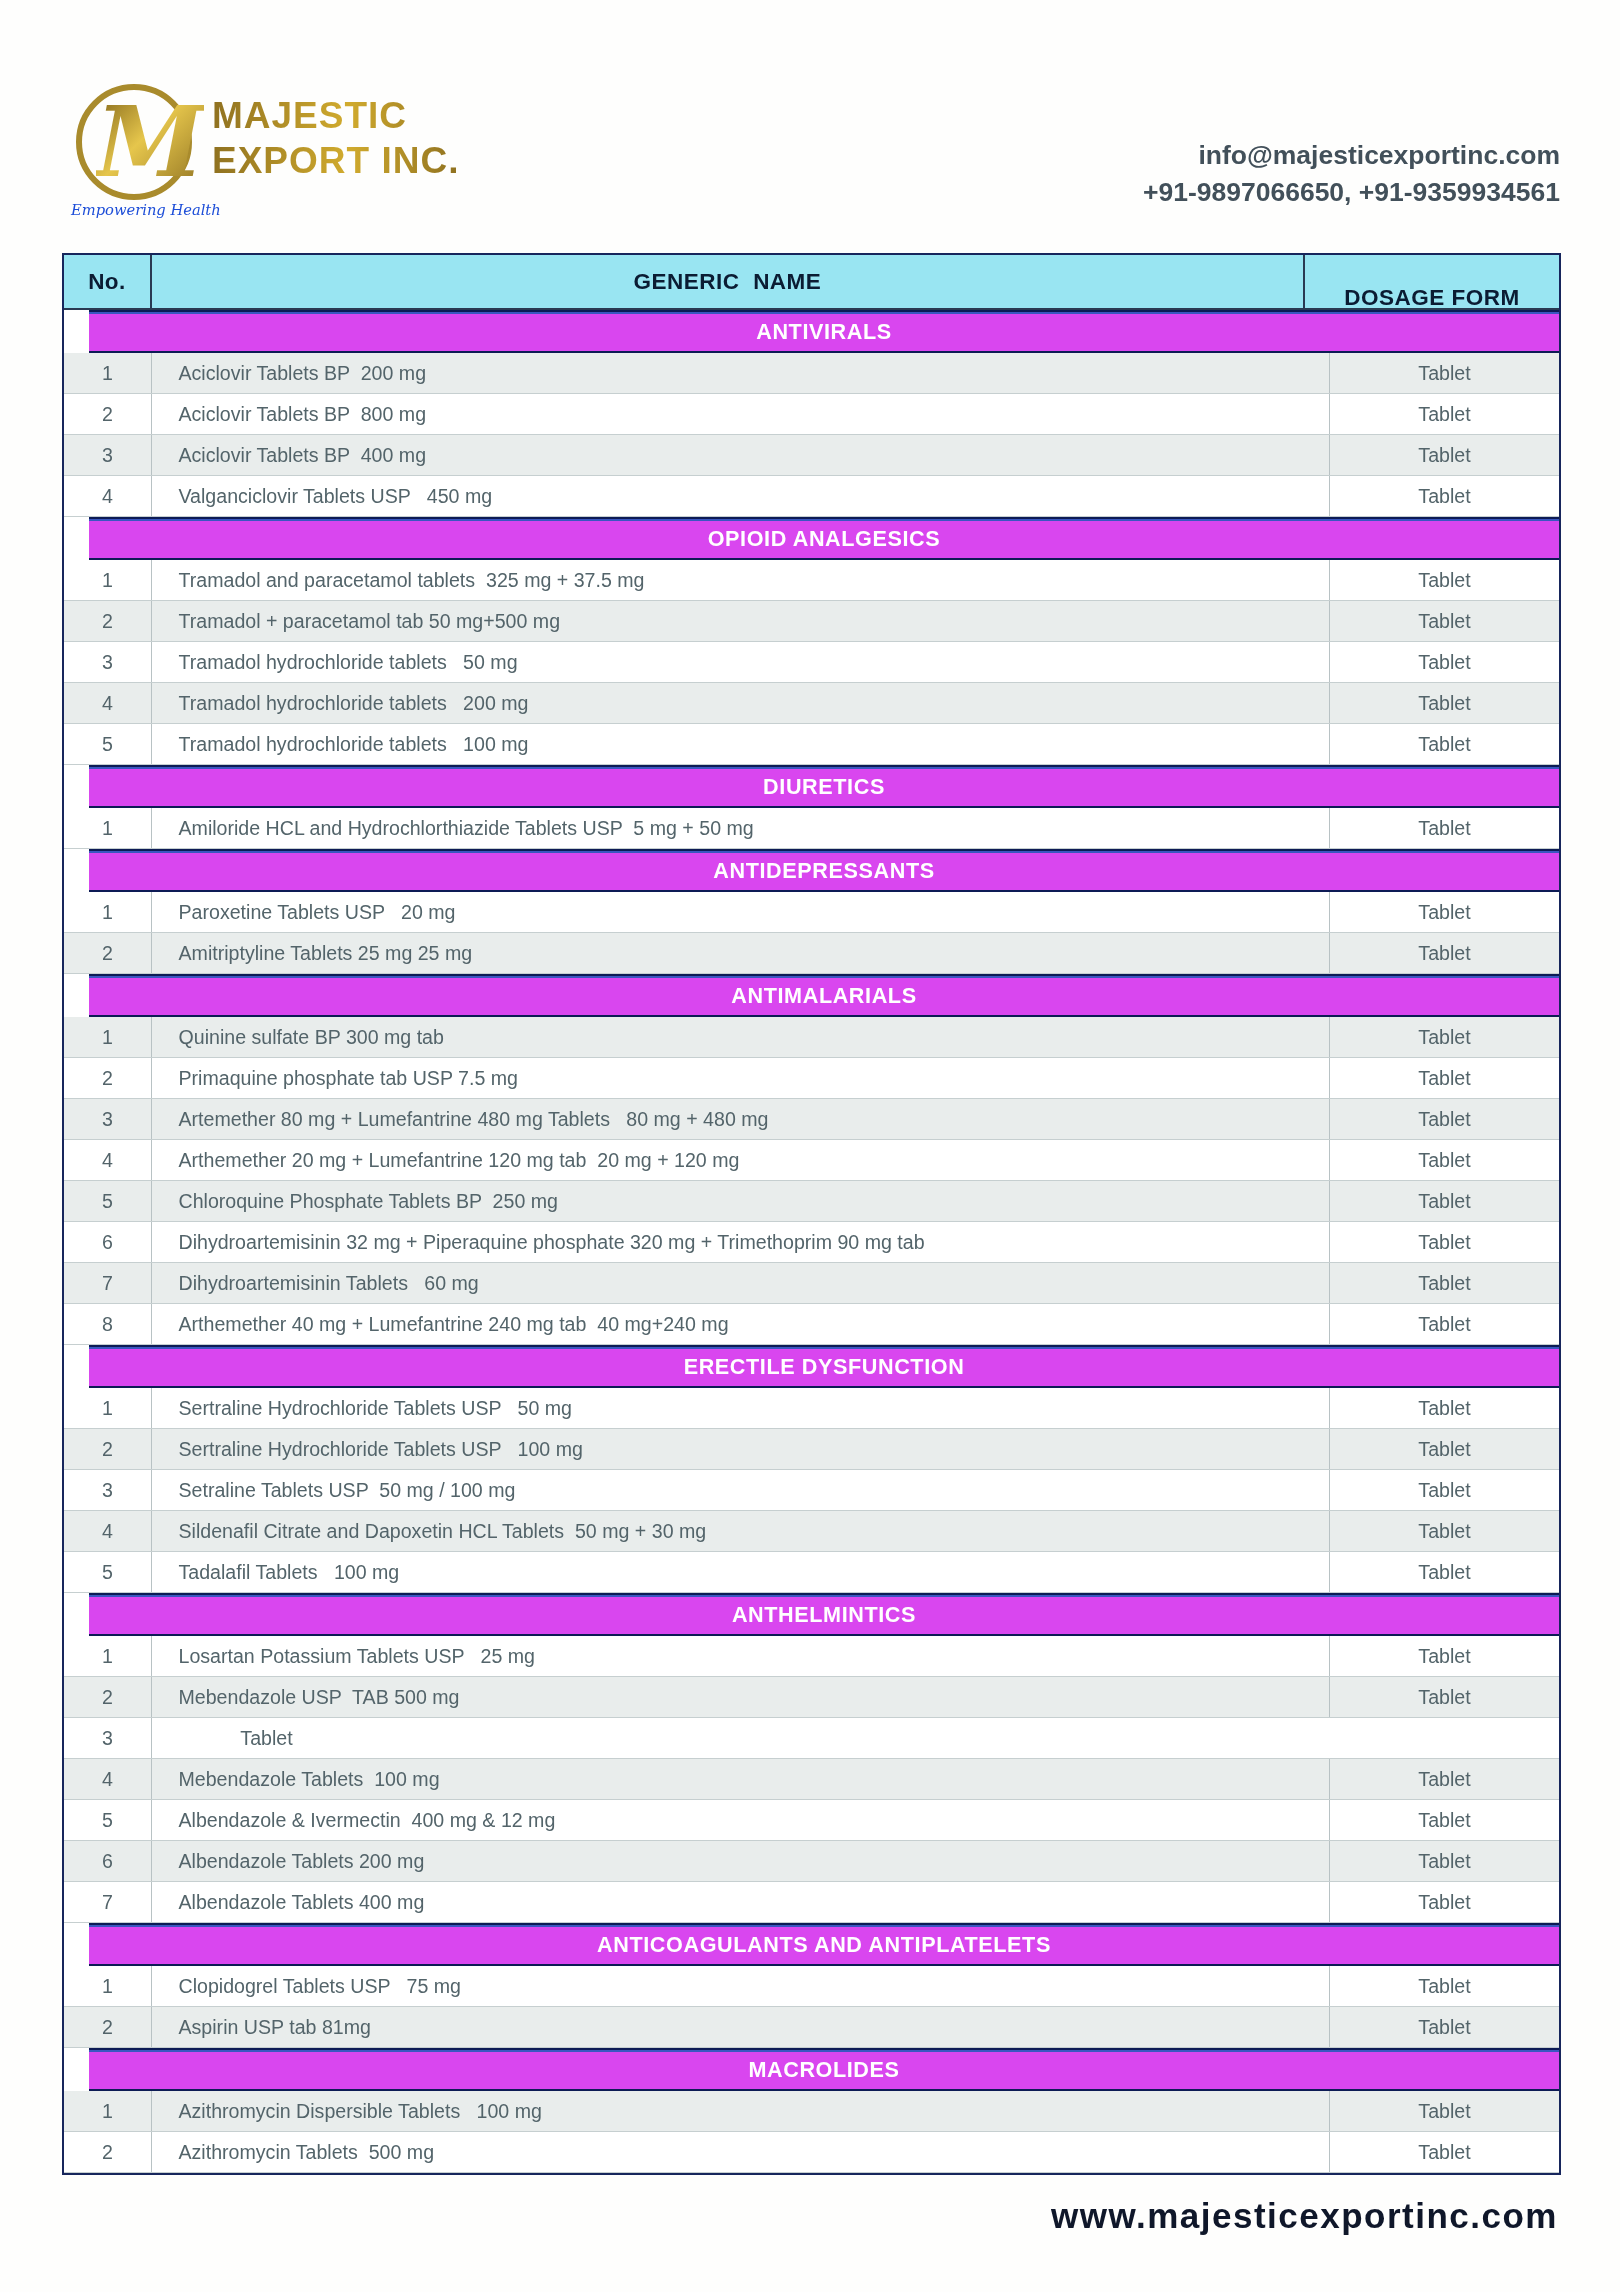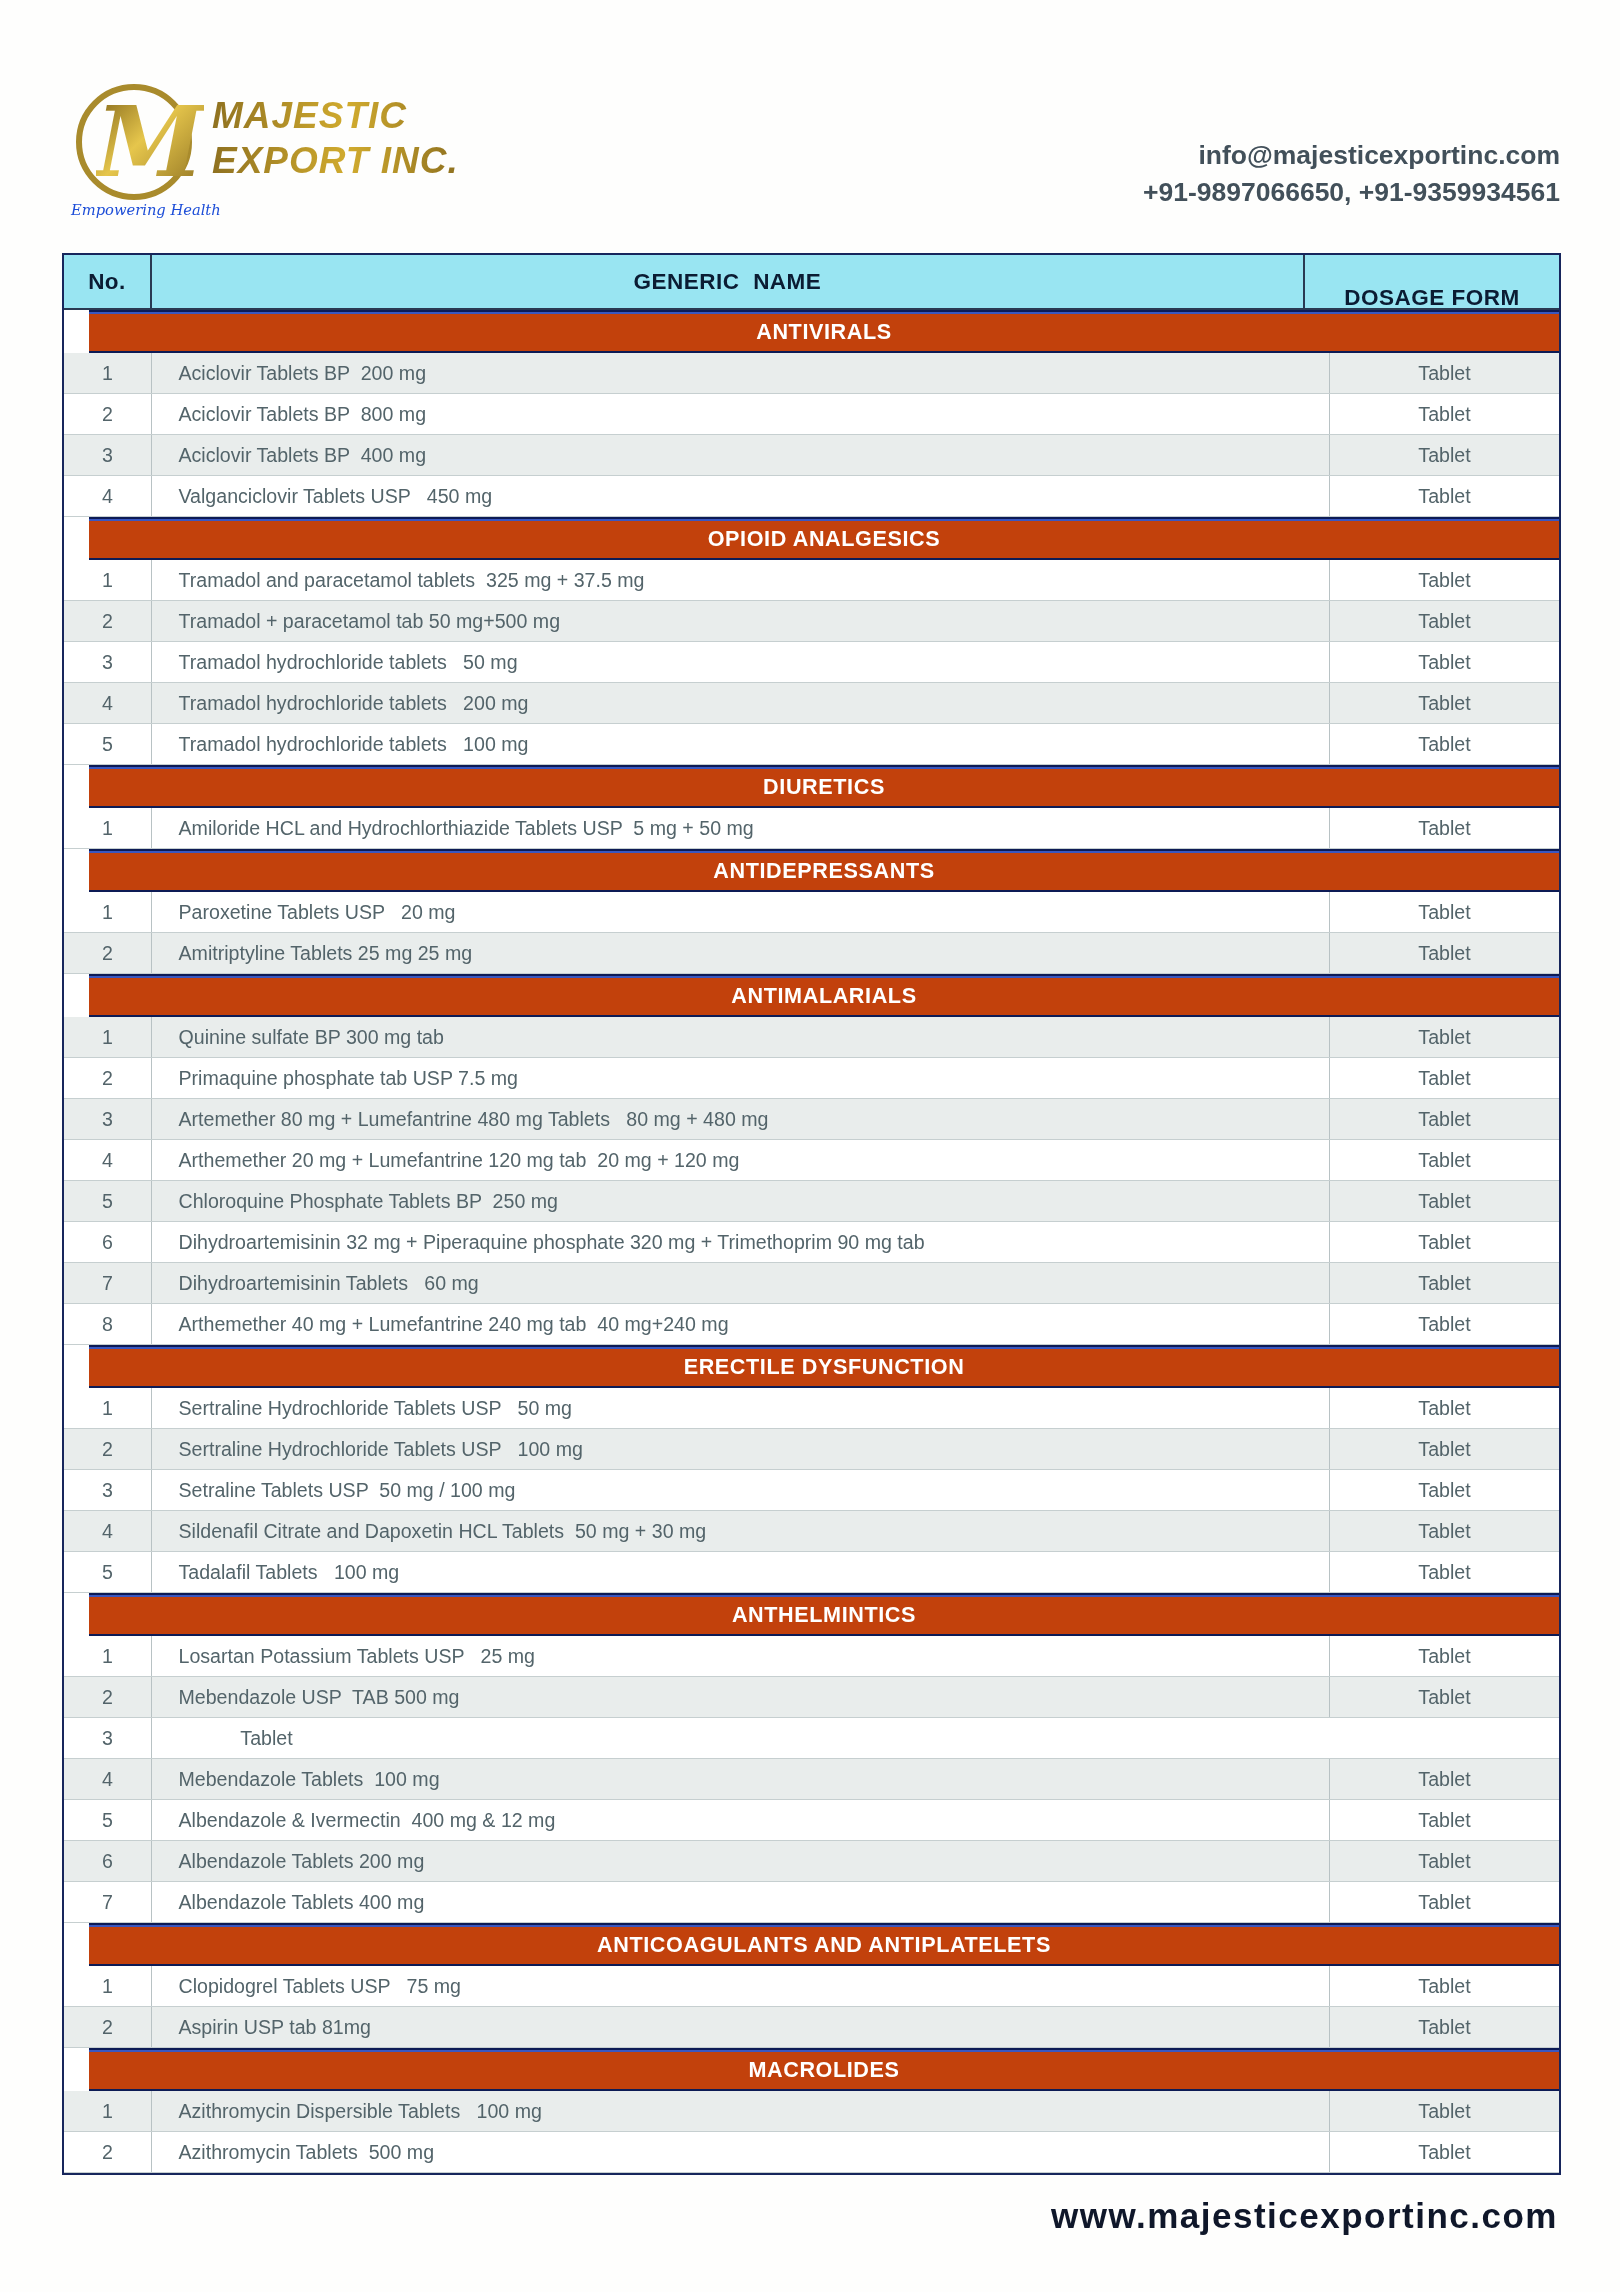--- a/index.html
+++ b/index.html
@@ -26,21 +26,21 @@
     font-size:98px; line-height:1.1;
     background:linear-gradient(135deg,#7a5e16 0%,#e6c64c 45%,#8a6d1f 100%);
     -webkit-background-clip:text; background-clip:text;
     -webkit-text-fill-color:transparent; color:transparent;
   }
   .brand-text { position:absolute; left:212px; top:93px; }
   .brand-line {
     font-size:37px; font-weight:bold; letter-spacing:1px; line-height:1.22;
     background:linear-gradient(90deg,#8f7120 0%,#d1ab2e 55%,#8f7120 100%);
     -webkit-background-clip:text; background-clip:text;
-    -webkit-text-fill-color:transparent; color:transparent;font-style:italic;
+    -webkit-text-fill-color:transparent; color:transparent;
   }
   .tagline {
     position:absolute; left:71px; top:201px;
     font-family:"DejaVu Serif", serif; font-style:italic;
     font-size:14.7px; color:#1d4ed8;
   }
   .contact {
     position:absolute; right:60px; top:137px;
     text-align:right; color:#42505a;
     font-size:26.5px; font-weight:600; line-height:1.38;
@@ -60,21 +60,21 @@
   .th {
     display:flex; align-items:center; justify-content:center;
     font-weight:bold; font-size:22.5px; color:#0b1c33; letter-spacing:0.5px;
   }
   .th.no   { width:88px;  border-right:2.9px solid #2a3a52; }
   .th.name { flex:1;      border-right:2.9px solid #2a3a52; white-space:pre; }
   .th.form { width:254px;margin-top:32px; }
 
   .band {
     height:43px;
-    background:#c2410c;
+    background:#d946ef;
     border-top:2px solid #0d1b55; border-bottom:2px solid #0d1b55;
     box-shadow:inset 0 2px 0 #3a57c0;
     display:flex; align-items:center; justify-content:center;
     color:#ffffff; font-weight:bold; font-size:21.6px; letter-spacing:0.6px;margin-left:25px;
   }
 
   .tr { display:flex; height:41px; background:#ffffff; border-bottom:1px solid #c6cfd0; }
   .tr.alt { background:#e9edec; }
   .td { display:flex; align-items:center; font-size:19.6px; color:#53646a; }
   .td.no   { width:88px;  justify-content:center; border-right:1px solid #b8c2c4; }

